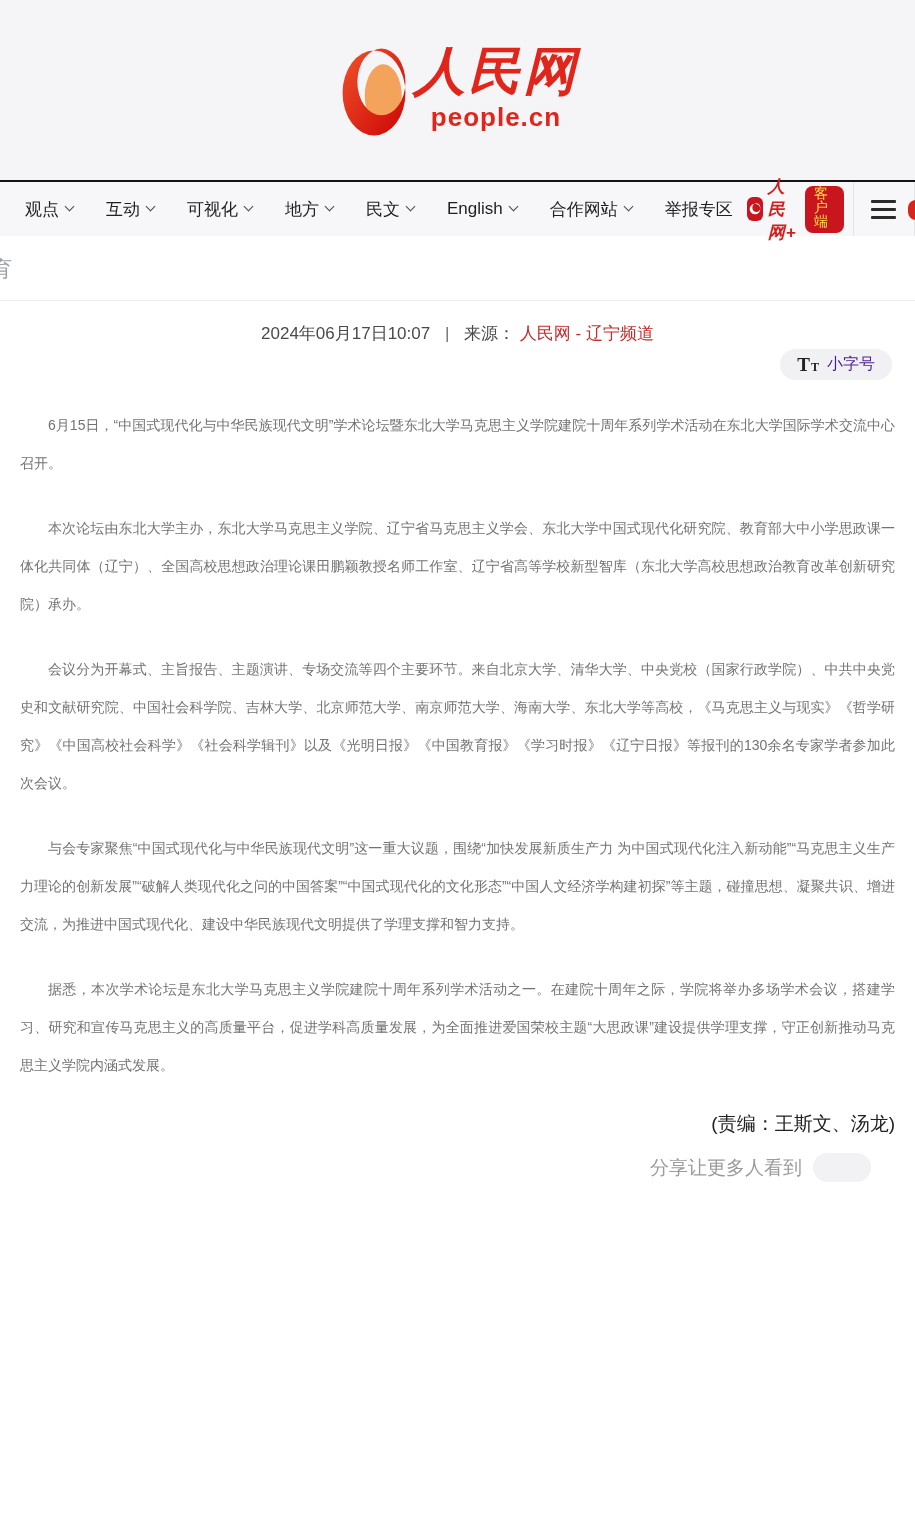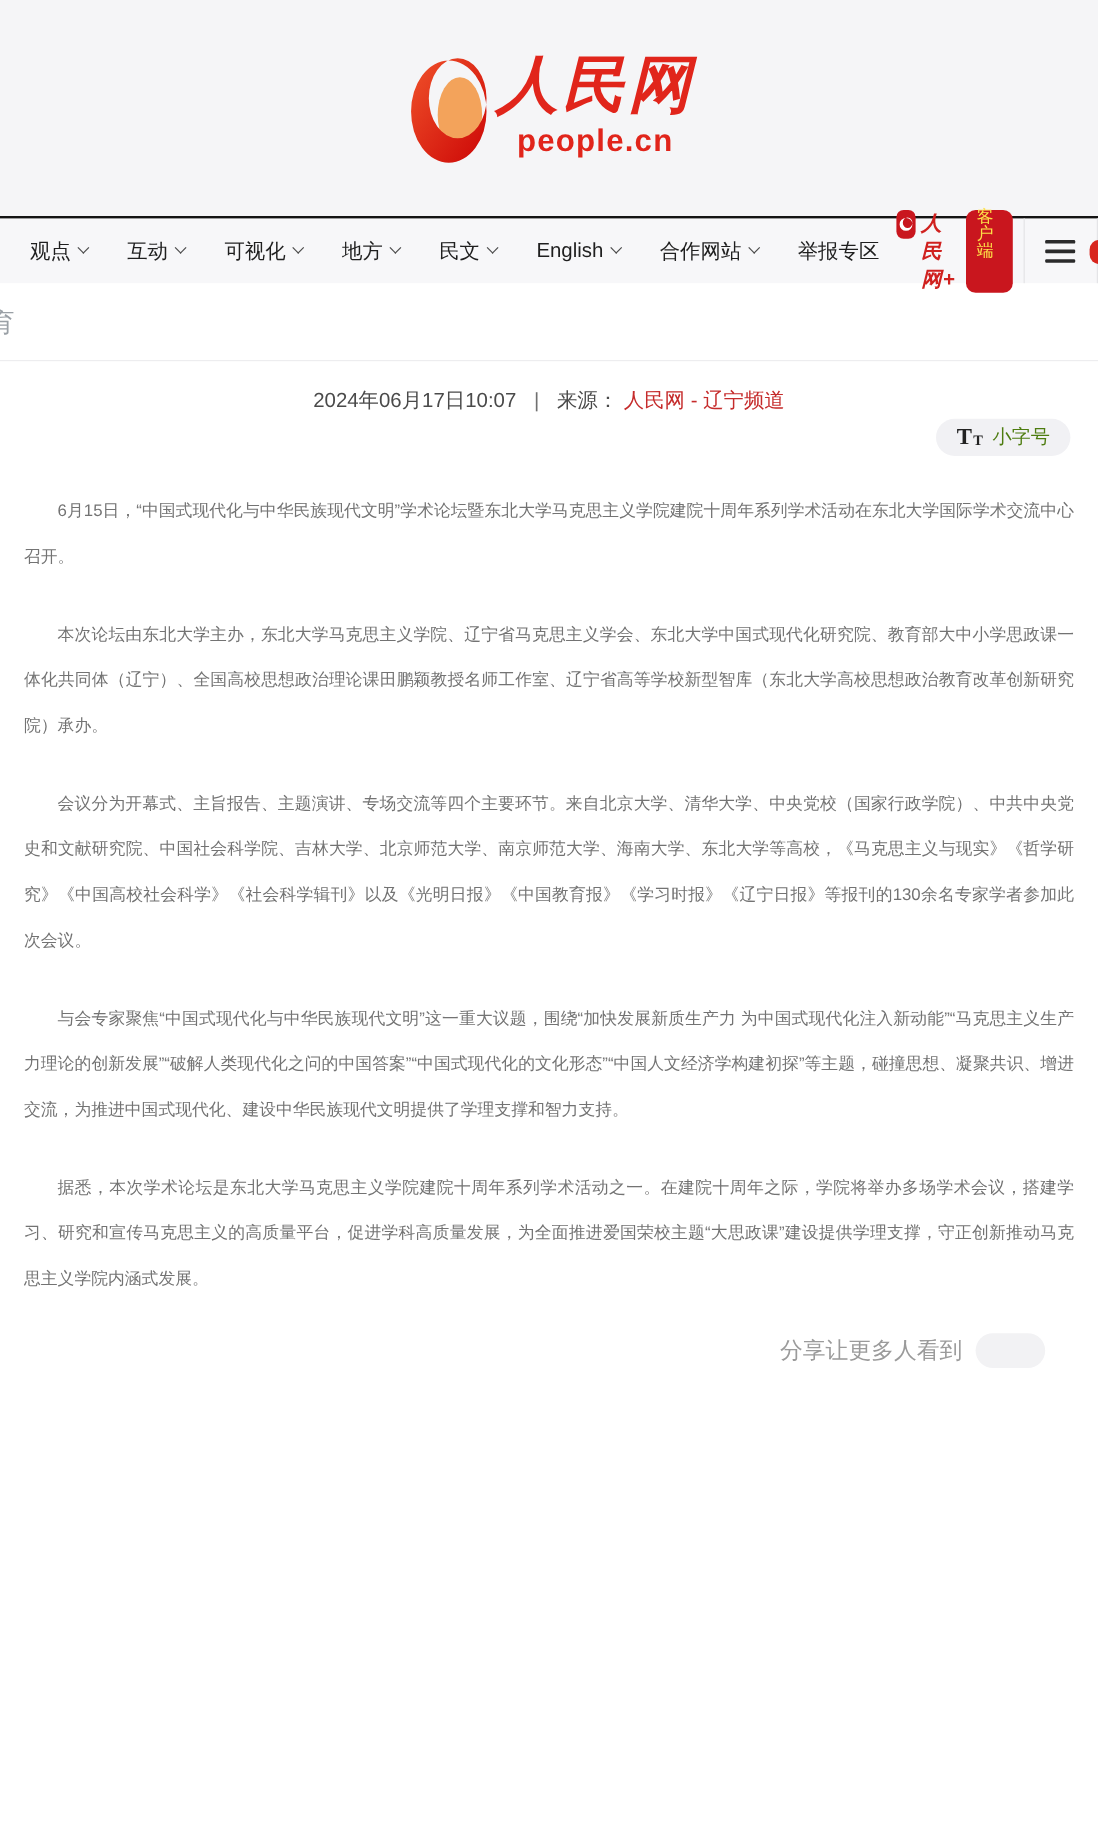--- a/index.html
+++ b/index.html
@@ -13,21 +13,21 @@
   .masthead { height: 180px; background: #f5f5f7; display: flex; align-items: center; justify-content: center; }
   .logo { display: flex; align-items: flex-start; gap: 3px; text-decoration: none; margin-top: 6px; }
   .logo-txt { display: flex; flex-direction: column; align-items: center; }
   .logo-cn { font-size: 52px; font-weight: 700; font-style: italic; color: #e1251b; letter-spacing: 3px; line-height: 1.05; }
   .logo-en { font-size: 26px; font-weight: 700; color: #e1251b; letter-spacing: 1px; margin-top: 3px; }
   
   .nav { height: 56px; background: #f7f7f9; border-top: 2px solid #141414; display: flex; align-items: center; padding-left: 25px; position: relative; }
   .nav-items { display: flex; align-items: center; gap: 33px; }
   .nav-item { display: flex; align-items: center; gap: 7px; font-size: 17px; color: #1f1f1f; text-decoration: none; cursor: pointer; white-space: nowrap; }
   .chevron { width: 7px; height: 7px; border-right: 1.6px solid #4a4a4a; border-bottom: 1.6px solid #4a4a4a; transform: rotate(45deg); margin-top: -5px; display: inline-block; }
-  .app-badge { display: flex; gap: 5px; margin-left: 14px; text-decoration: none; cursor: pointer; font-family: Liberation Mono, monospace; }
+  .app-badge { display: flex; align-items: center; gap: 5px; margin-left: 14px; text-decoration: none; cursor: pointer; }
   .badge-icon { width: 24px; height: 24px; border-radius: 6px; background: #c9161e; display: flex; align-items: center; justify-content: center; }
   .badge-brand { color: #d0211f; font-size: 17px; font-weight: 700; font-style: italic; letter-spacing: 1px; }
   .badge-pill { background: #c9161e; color: #fde047; font-size: 14px; line-height: 1; padding: 0 9px 5px; border-radius: 8px; }
   .nav-divider { width: 1px; height: 54px; background: #e4e4e7; }
   .nav-divider.first { margin-left: 9px; }
   .hamburger { display: flex; flex-direction: column; gap: 5px; background: none; border: none; margin: 0 18px; cursor: pointer; }
   .hamburger span { width: 25px; height: 3px; background: #2b2b2b; border-radius: 1px; }
   .edge-red { position: absolute; right: -9px; top: 18px; width: 16px; height: 20px; border-radius: 8px; background: #d8261e; }
   
   .edge-text { position: absolute; left: -9px; top: 255px; font-size: 21px; color: #9aa0a6; }
@@ -36,21 +36,21 @@
   .article { padding: 0 20px; }
   .title { margin-top: 32px; text-align: center; font-size: 35px; line-height: 52px; font-weight: 700; color: #151515; }
   .title-line { display: block; }
   .meta { text-align: center; margin-top: 21px; font-size: 17px; color: #4a4a4a; }
   .meta-sep { margin: 0 10px; color: #707070; }
   .meta-link { color: #c52b2b; text-decoration: none; cursor: pointer; }
   .tool-row { display: flex; justify-content: flex-end; margin-top: 4px; padding-right: 3px; }
   .font-tool { display: flex; align-items: center; background: #f1f1f4; border: none; border-radius: 16px; height: 31px; padding: 0 17px; cursor: pointer; }
   .t-big { font-family: "Liberation Serif", "DejaVu Serif", serif; font-weight: 700; font-size: 19px; color: #222; }
   .t-small { font-family: "Liberation Serif", "DejaVu Serif", serif; font-weight: 700; font-size: 12px; color: #222; margin-left: 1px; transform: translateY(3px); }
-  .t-label { font-size: 16px; color: #4d7c0f; margin-left: 8px; }
+  .t-label { font-size: 16px; color: #4c1d95; margin-left: 8px; }
   .body-text { margin-top: 26px; }
   .para { font-size: 14px; line-height: 38px; color: #737373; text-align: justify; text-indent: 2em; margin-bottom: 27px; }
   .editor-note { text-align: right; font-size: 19px; color: #222; margin-top: 2px; }
   .share-row { display: flex; justify-content: flex-end; align-items: center; gap: 11px; margin-top: 16px; padding-right: 24px; }
   .share-label { font-size: 19px; color: #9b9b9b; }
   .share-btn { width: 58px; height: 29px; border: none; border-radius: 15px; background: #f2f2f4; display: flex; align-items: center; justify-content: center; cursor: pointer; }
 </style>
 </head>
 <body>
 
@@ -167,20 +167,21 @@
 
         <p class="para">本次论坛由东北大学主办，东北大学马克思主义学院、辽宁省马克思主义学会、东北大学中国式现代化研究院、教育部大中小学思政课一体化共同体（辽宁）、全国高校思想政治理论课田鹏颖教授名师工作室、辽宁省高等学校新型智库（东北大学高校思想政治教育改革创新研究院）承办。</p>
 
         <p class="para">会议分为开幕式、主旨报告、主题演讲、专场交流等四个主要环节。来自北京大学、清华大学、中央党校（国家行政学院）、中共中央党史和文献研究院、中国社会科学院、吉林大学、北京师范大学、南京师范大学、海南大学、东北大学等高校，《马克思主义与现实》《哲学研究》《中国高校社会科学》《社会科学辑刊》以及《光明日报》《中国教育报》《学习时报》《辽宁日报》等报刊的130余名专家学者参加此次会议。</p>
 
         <p class="para">与会专家聚焦“中国式现代化与中华民族现代文明”这一重大议题，围绕“加快发展新质生产力 为中国式现代化注入新动能”“马克思主义生产力理论的创新发展”“破解人类现代化之问的中国答案”“中国式现代化的文化形态”“中国人文经济学构建初探”等主题，碰撞思想、凝聚共识、增进交流，为推进中国式现代化、建设中华民族现代文明提供了学理支撑和智力支持。</p>
 
         <p class="para">据悉，本次学术论坛是东北大学马克思主义学院建院十周年系列学术活动之一。在建院十周年之际，学院将举办多场学术会议，搭建学习、研究和宣传马克思主义的高质量平台，促进学科高质量发展，为全面推进爱国荣校主题“大思政课”建设提供学理支撑，守正创新推动马克思主义学院内涵式发展。</p>
       </div>
 
+    <div class="editor-note">(责编：王斯文、汤龙)</div>
 
     <div class="share-row">
       <span class="share-label">分享让更多人看到</span>
       <button class="share-btn">
         
       </button>
     </div>
 
   </main>
 </div>

